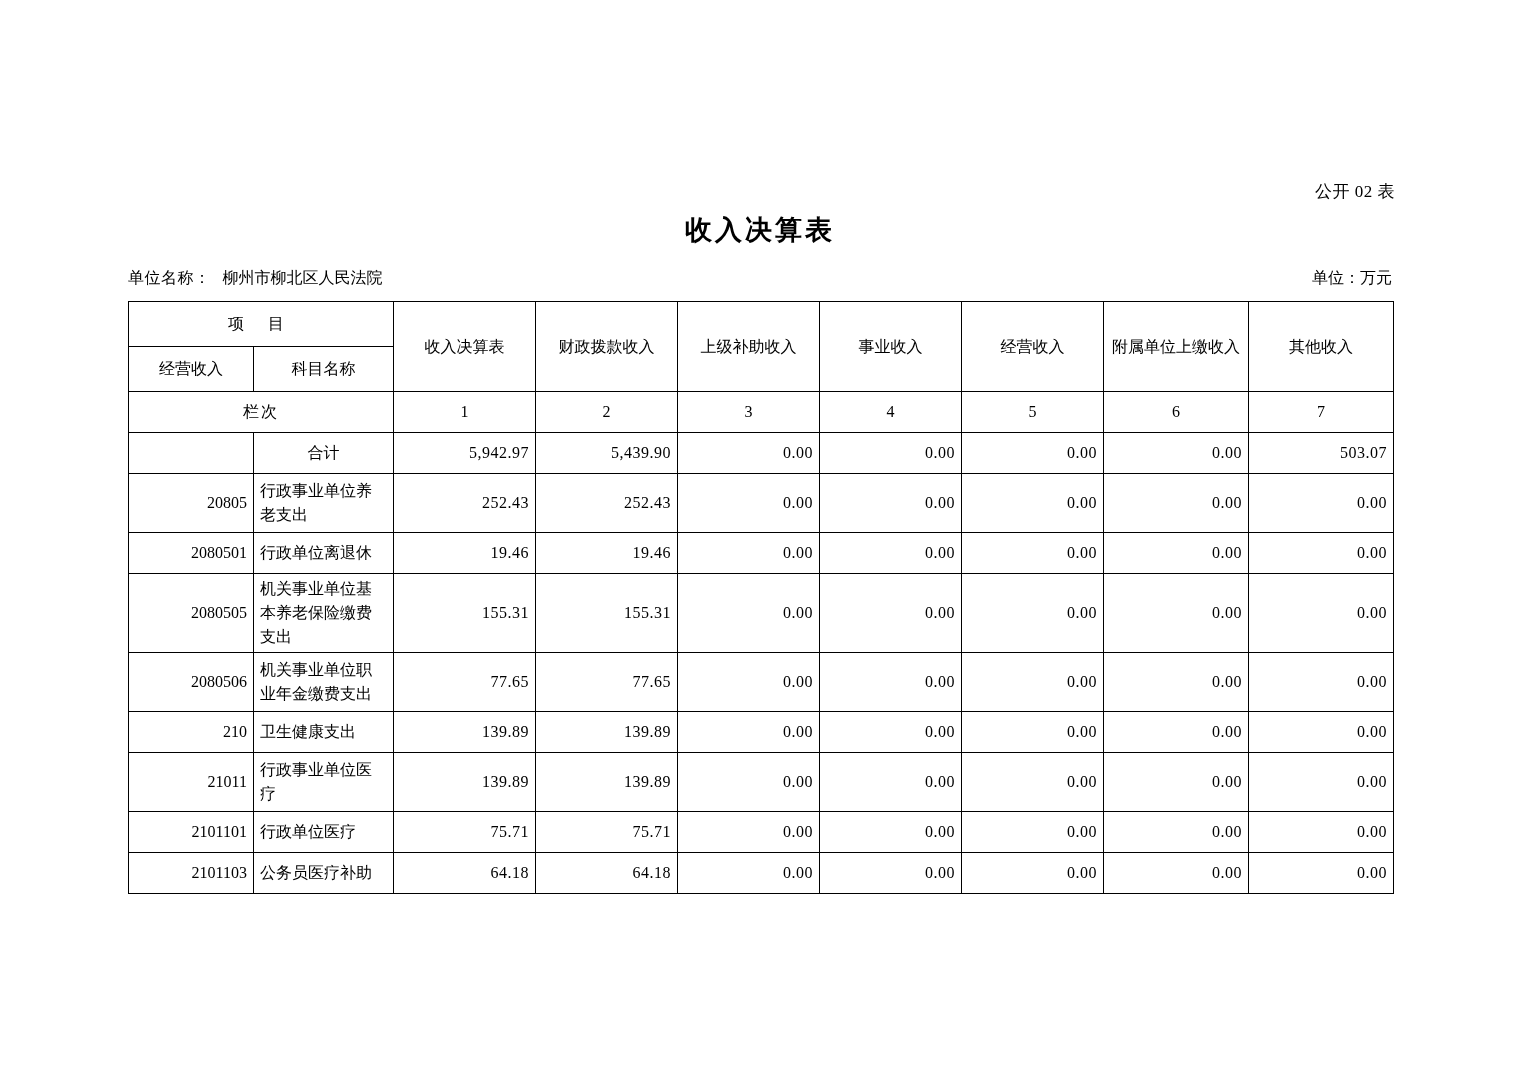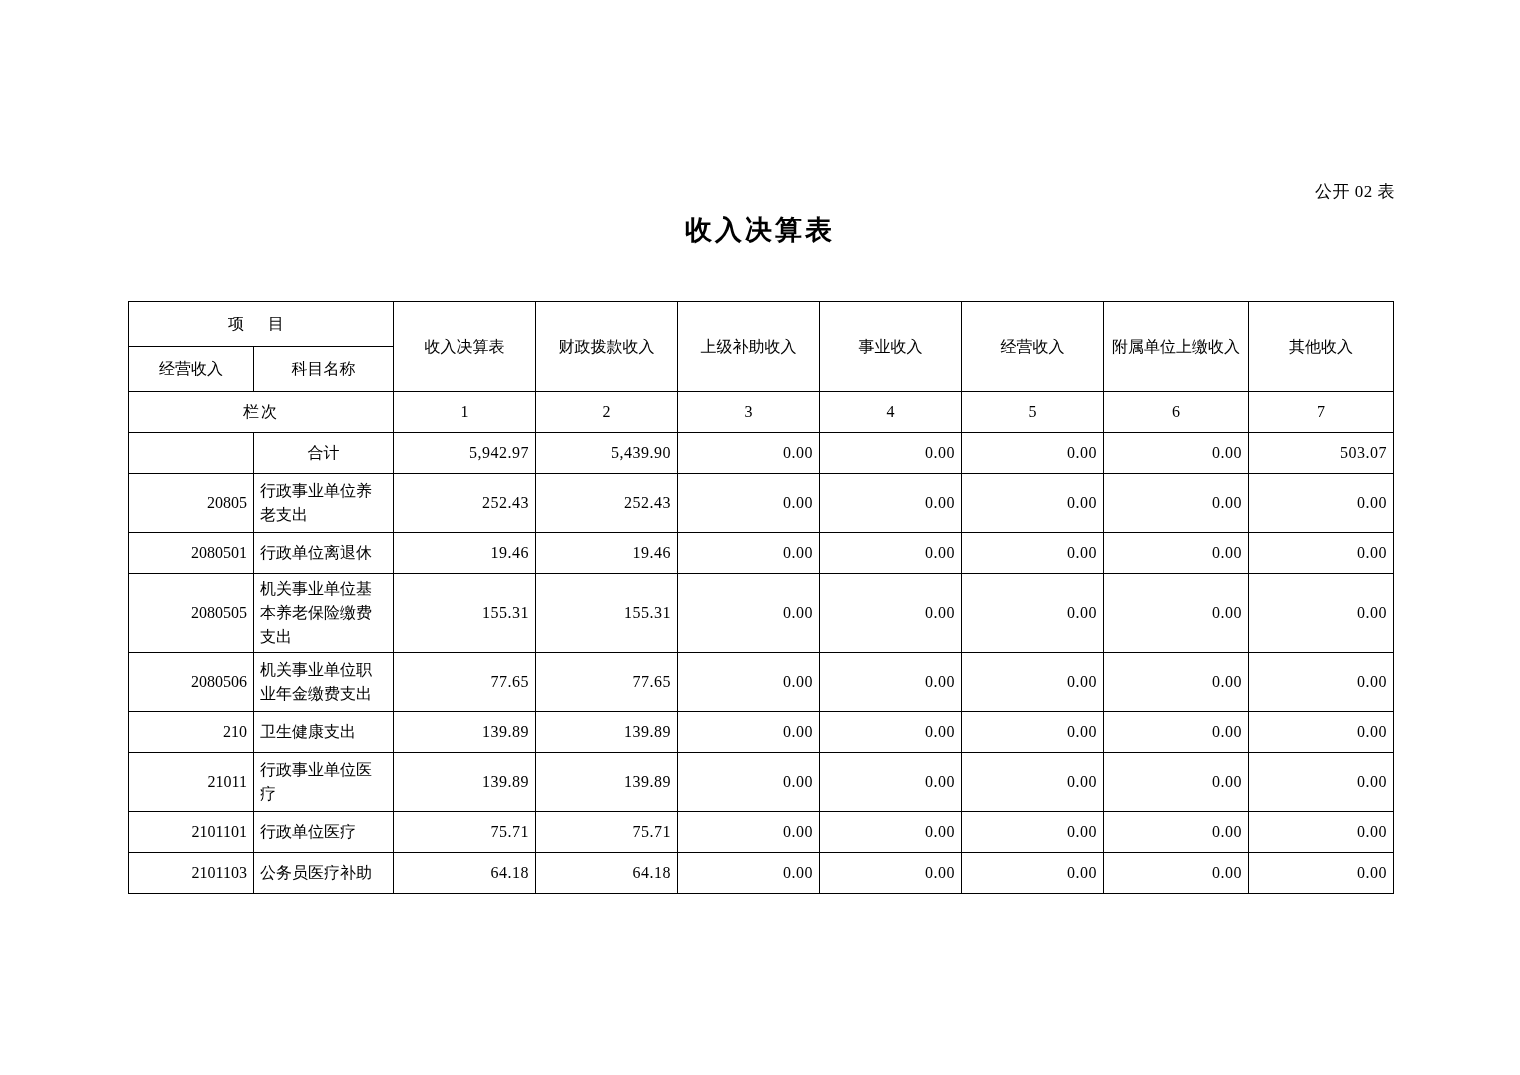--- a/index.html
+++ b/index.html
@@ -126,20 +126,26 @@
 </style>
 </head>
 <body>
 
 <div class="page">
 
   <div class="form-tag">公开 02 表</div>
 
   <div class="doc-title">收入决算表</div>
 
+  <div class="meta-row">
+    <div class="meta-left">
+      <span class="label">单位名称：</span><span class="value">柳州市柳北区人民法院</span>
+    </div>
+    <div class="meta-right">单位：万元</div>
+  </div>
 
   <table class="decl">
     <colgroup>
       <col class="c-code">
         <col class="c-name">
         <col class="c-num">
         <col class="c-num2">
         <col class="c-num3">
         <col class="c-num4">
         <col class="c-num5">

